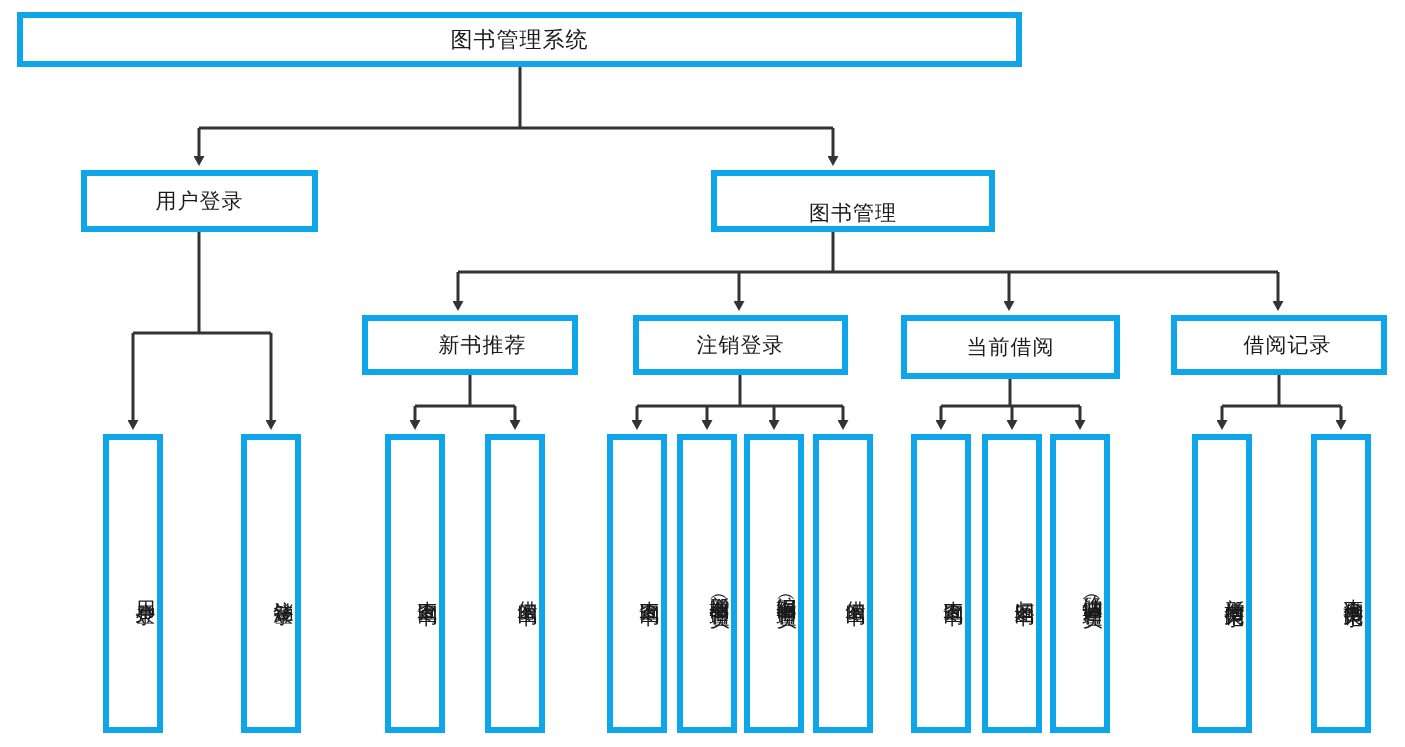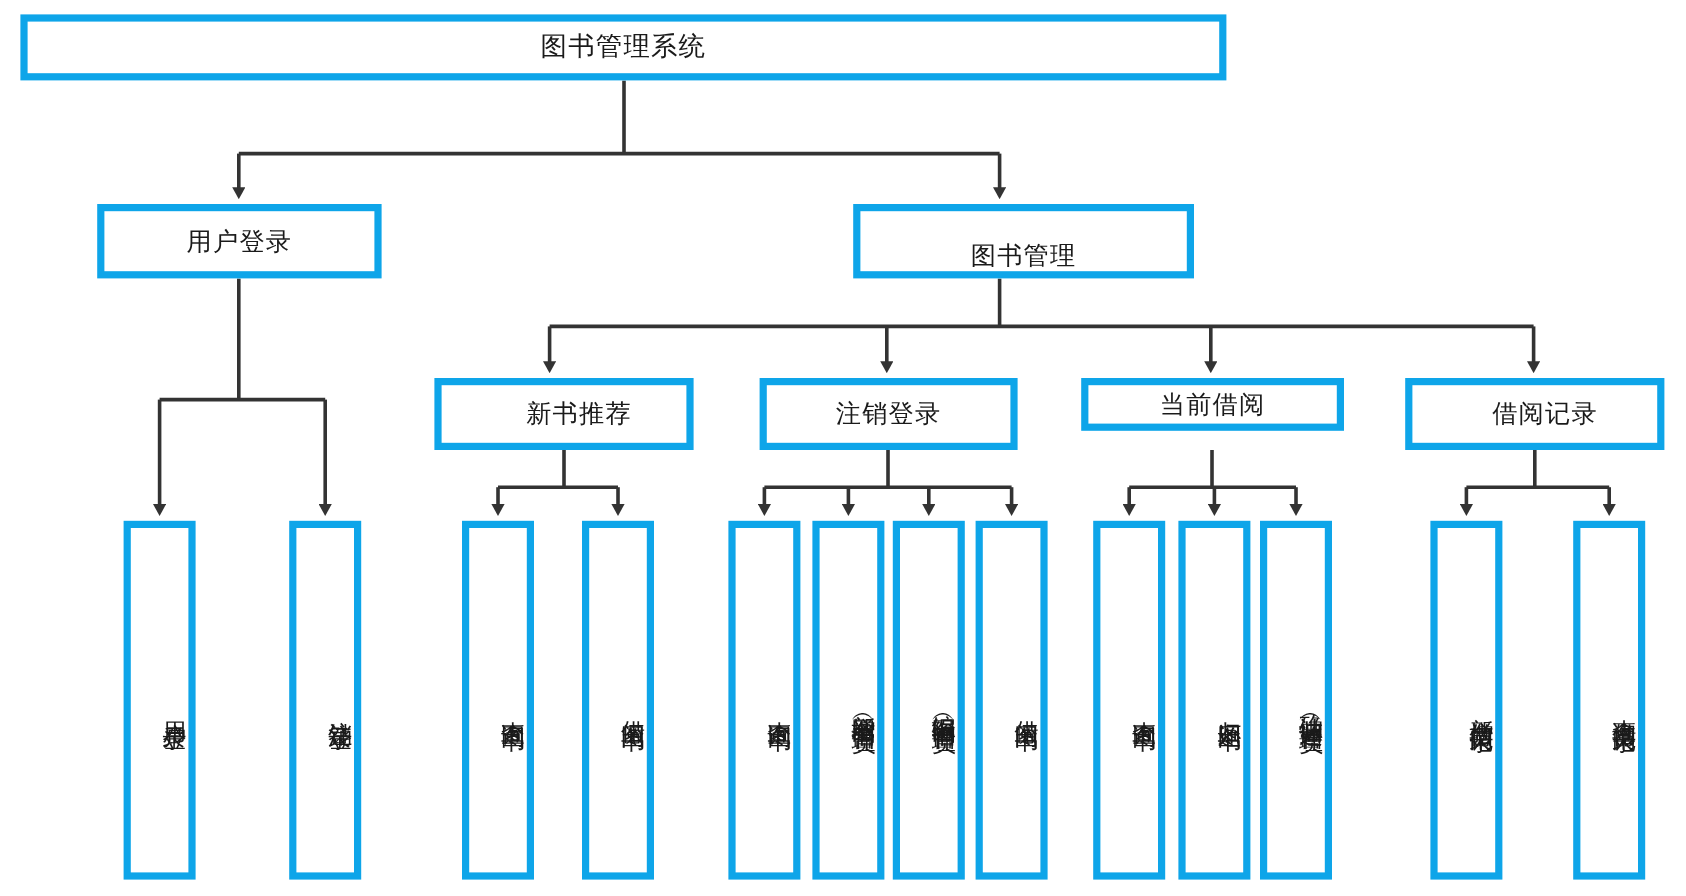--- a/index.html
+++ b/index.html
@@ -132,21 +132,21 @@
   <div class="node horizontal" style="left:711px; top:170px; width:284px; height:62px;align-items:flex-end;">
     <span>图书管理</span>
   </div>
 
   <div class="node horizontal" style="left:362px; top:315px; width:216px; height:60px;padding-left:25px;">
     <span>新书推荐</span>
   </div>
   <div class="node horizontal" style="left:633px; top:315px; width:215px; height:60px;">
     <span>注销登录</span>
   </div>
-  <div class="node horizontal" style="left:901px; top:315px; width:219px; height:44px;">
+  <div class="node horizontal" style="left:901px; top:315px; width:219px; height:64px;">
     <span>当前借阅</span>
   </div>
   <div class="node horizontal" style="left:1171px; top:315px; width:216px; height:60px;padding-left:17px;">
     <span>借阅记录</span>
   </div>
 
   <div class="node vertical" style="left:103px; top:434px; width:60px; height:299px;">
     <span class="vtext">用户登录</span>
   </div>
   <div class="node vertical" style="left:241px; top:434px; width:60px; height:299px;">

